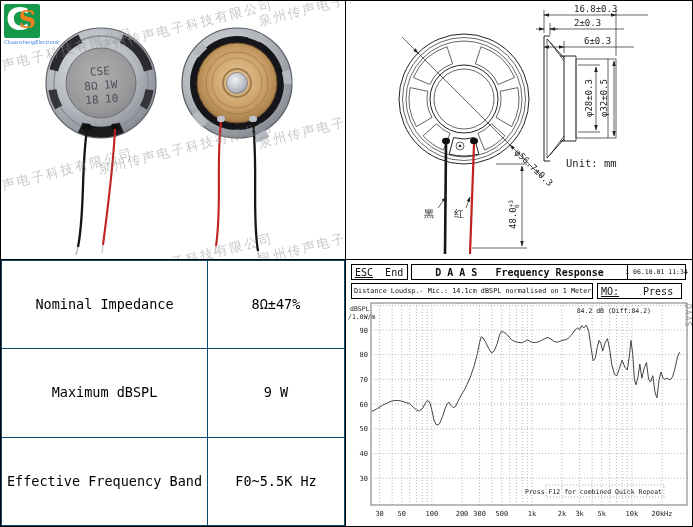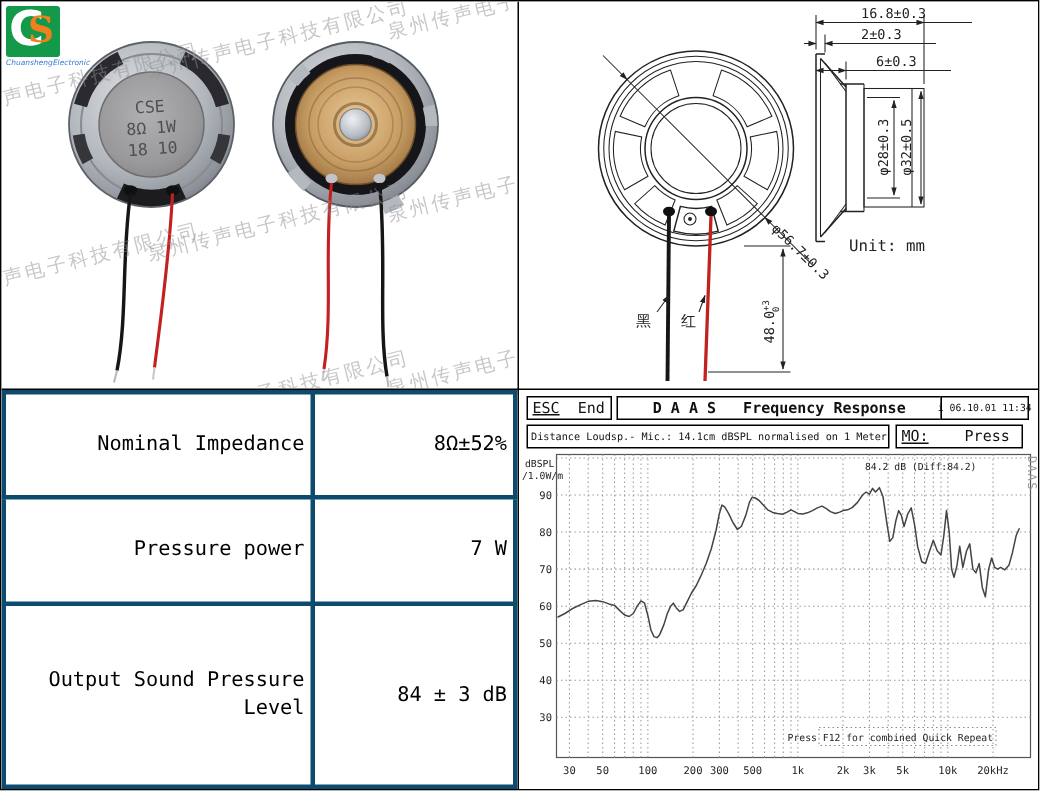--- a/index.html
+++ b/index.html
@@ -30,21 +30,21 @@
   
   .draw-svg{position:absolute;inset:0;}
   .dline{stroke:#222;stroke-width:1;fill:none;}
   .thin{stroke:#222;stroke-width:.7;fill:none;}
   .dim{font:9px "DejaVu Sans Mono",monospace;fill:#222;}
   .cjk{font:10px "DejaVu Sans",sans-serif;fill:#222;}
 
   
   .spec{width:100%;height:100%;border-collapse:collapse;table-layout:fixed;
         font-family:"DejaVu Sans Mono",monospace;font-size:13.5px;color:#000;}
-  .spec td{border:3px solid #0c4a6e;text-align:right;vertical-align:middle;padding:2px 4px;line-height:1.45;}
+  .spec td{border:1px solid #0c4a6e;text-align:center;vertical-align:middle;padding:2px 4px;line-height:1.45;}
   .spec td.lab{width:206px;}
 
   
   .daas{font-family:"DejaVu Sans Mono",monospace;}
   .hbox{position:absolute;border:1px solid #000;background:#fff;height:16px;
         display:flex;align-items:center;font-size:10px;white-space:pre;z-index:2;}
   .hbox .u{text-decoration:underline;}
   #fr-svg{position:absolute;inset:0;z-index:1;}
   .tick{font:7px "DejaVu Sans Mono",monospace;fill:#222;}
   .ty{text-anchor:end;}
@@ -241,29 +241,29 @@
       <text class="dim" text-anchor="middle" transform="translate(261,97) rotate(-90)">φ32±0.5</text>
       <text class="dim" x="220" y="166" style="font-size:10.5px">Unit: mm</text>
     </svg>
   </section>
 
   <section class="q q-table">
     <table class="spec">
       <tbody>
         <tr>
           <td class="lab">Nominal Impedance</td>
-          <td>8Ω±52%</td>
+          <td>8Ω±47%</td>
         </tr>
         <tr>
-          <td class="lab">Pressure power</td>
-          <td>7 W</td>
+          <td class="lab">Maximum dBSPL</td>
+          <td>9 W</td>
         </tr>
         <tr>
-          <td class="lab">Output Sound Pressure Level</td>
-          <td>84 ± 3 dB</td>
+          <td class="lab">Effective Frequency Band</td>
+          <td>F0~5.5K Hz</td>
         </tr>
       </tbody>
     </table>
   </section>
 
   <section class="q daas">
     <svg id="fr-svg" viewBox="0 0 346 266" width="346" height="266">
         <text x="316" y="256" class="tick tx">20kHz</text>
         <text x="285.8970004336019" y="256" class="tick tx">10k</text>
         <text x="255.79400086720375" y="256" class="tick tx">5k</text>

